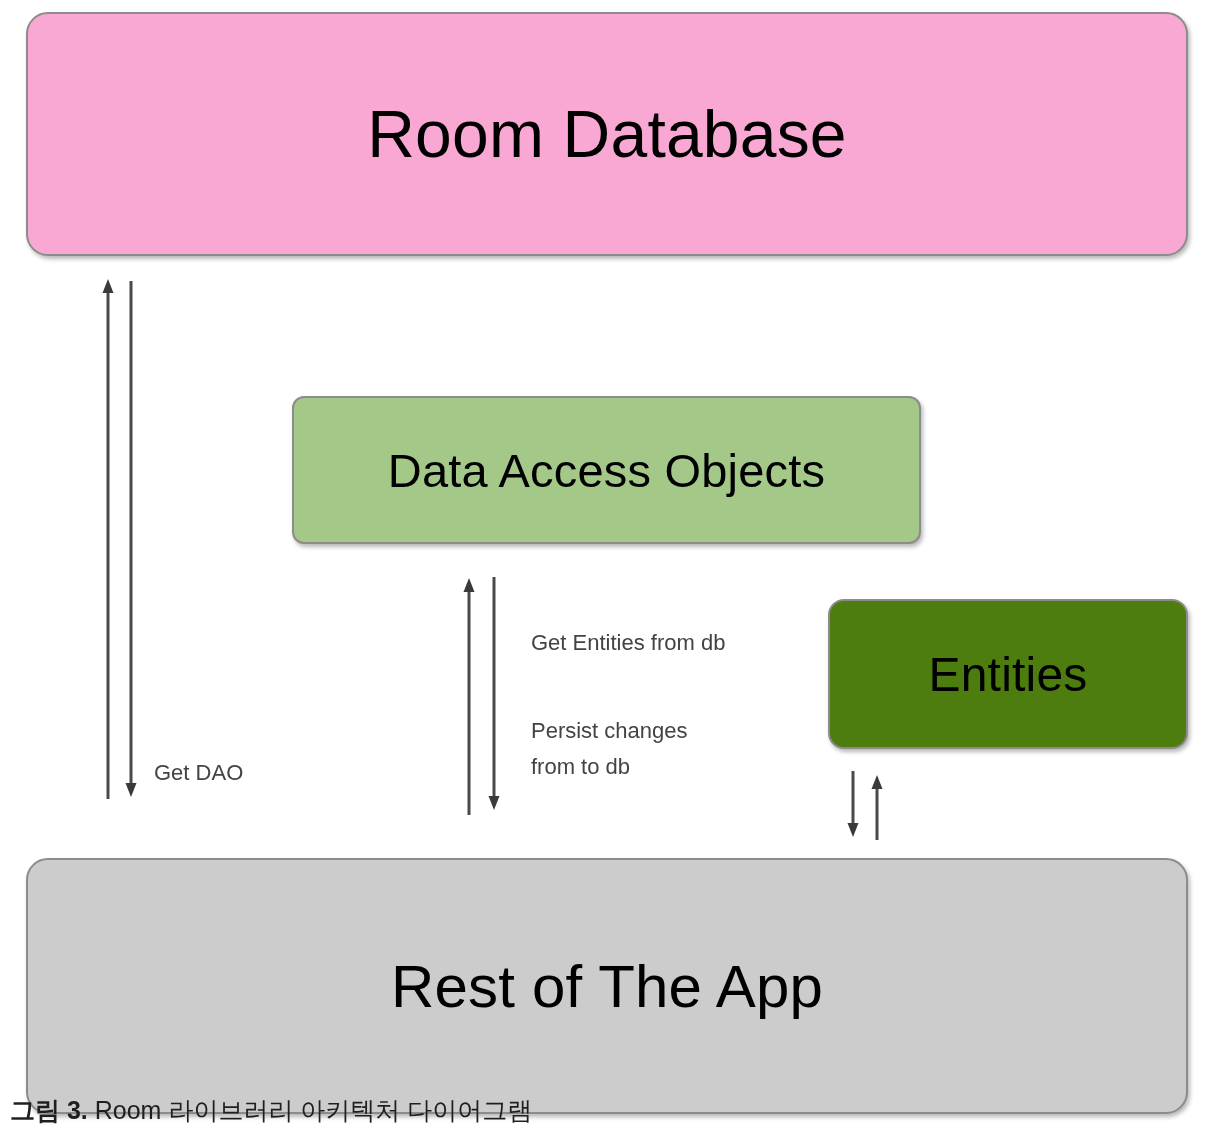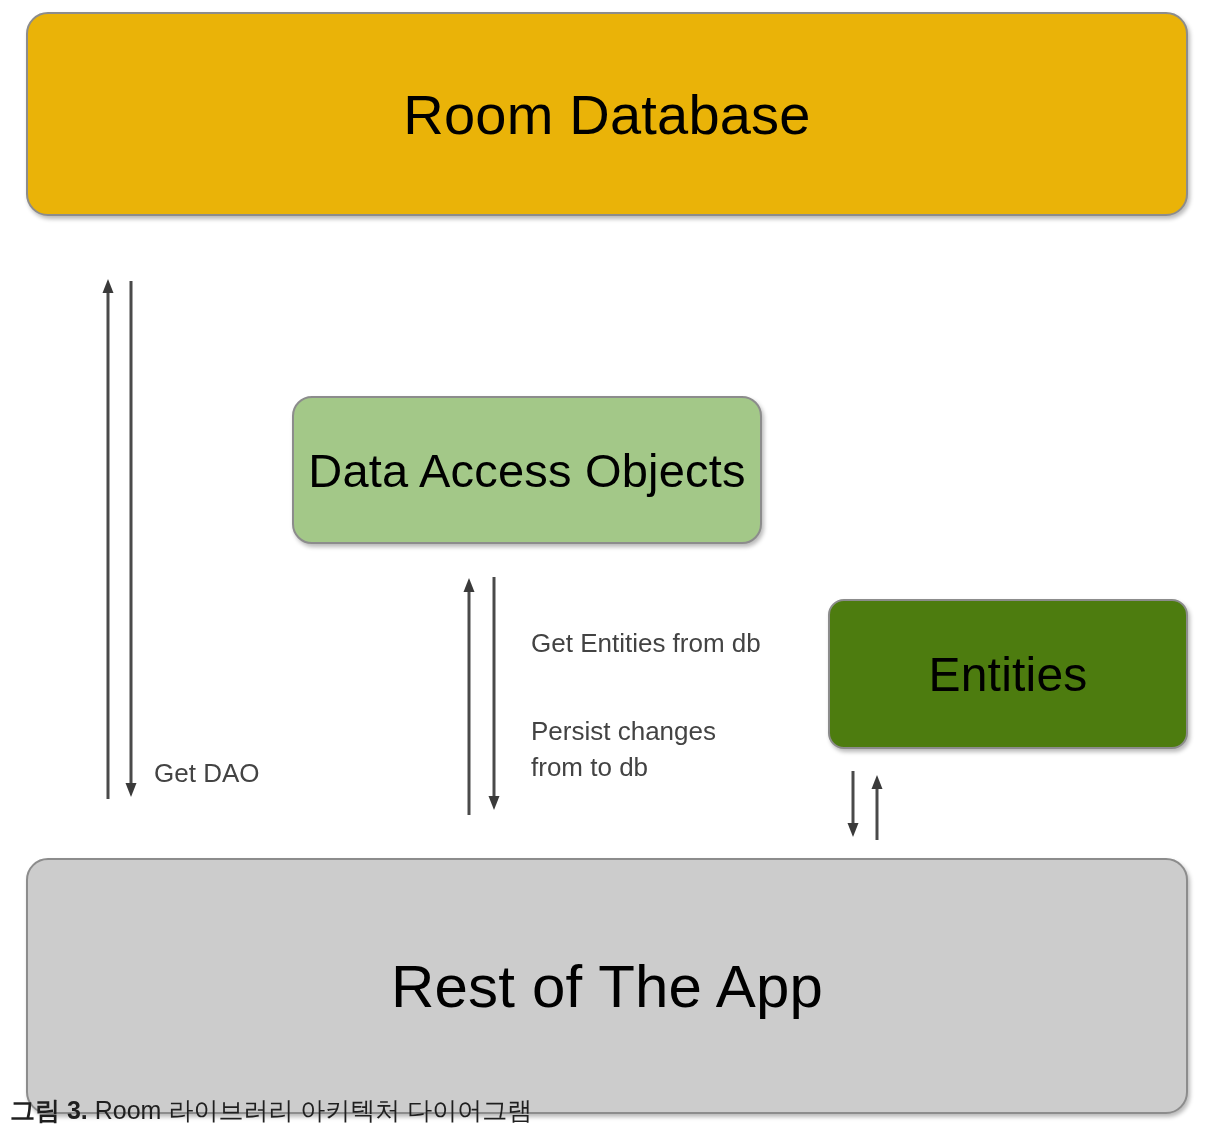--- a/index.html
+++ b/index.html
@@ -29,32 +29,32 @@
     box-shadow: 2px 3px 4px rgba(0,0,0,0.28);
     color: #000000;
     font-weight: 400;
     letter-spacing: 0.2px;
     white-space: nowrap;
   }
   #box-room-database {
     left: 26px;
     top: 12px;
     width: 1162px;
-    height: 204px;
-    background: #eab308;
+    height: 244px;
+    background: #f9a8d4;
     border-radius: 22px;
-    font-size: 56px;
+    font-size: 66px;
   }
   #box-dao {
     left: 292px;
     top: 396px;
-    width: 470px;
+    width: 629px;
     height: 148px;
     background: #a3c888;
-    border-radius: 20px;
+    border-radius: 12px;
     font-size: 47px;
   }
   #box-entities {
     left: 828px;
     top: 599px;
     width: 360px;
     height: 150px;
     background: #4d7c0f;
     border-radius: 16px;
     font-size: 48px;
@@ -75,21 +75,21 @@
     pointer-events: none;
   }
   .arrow svg { display: block; overflow: visible; }
   .arrow-line { stroke: #4a4a4a; stroke-width: 3; }
   .arrow-head { fill: #3a3a3a; }
 
   
   .edge-label {
     position: absolute;
     color: #434343;
-    font-size: 26px;
+    font-size: 22px;
     line-height: 36px;
     white-space: pre;
   }
   #label-get-dao { left: 154px; top: 755px; }
   #label-get-entities { left: 531px; top: 625px; }
   #label-persist { left: 531px; top: 713px; }
   #label-get-set { left: 901px; top: 783px; }
 
   
   #caption {

